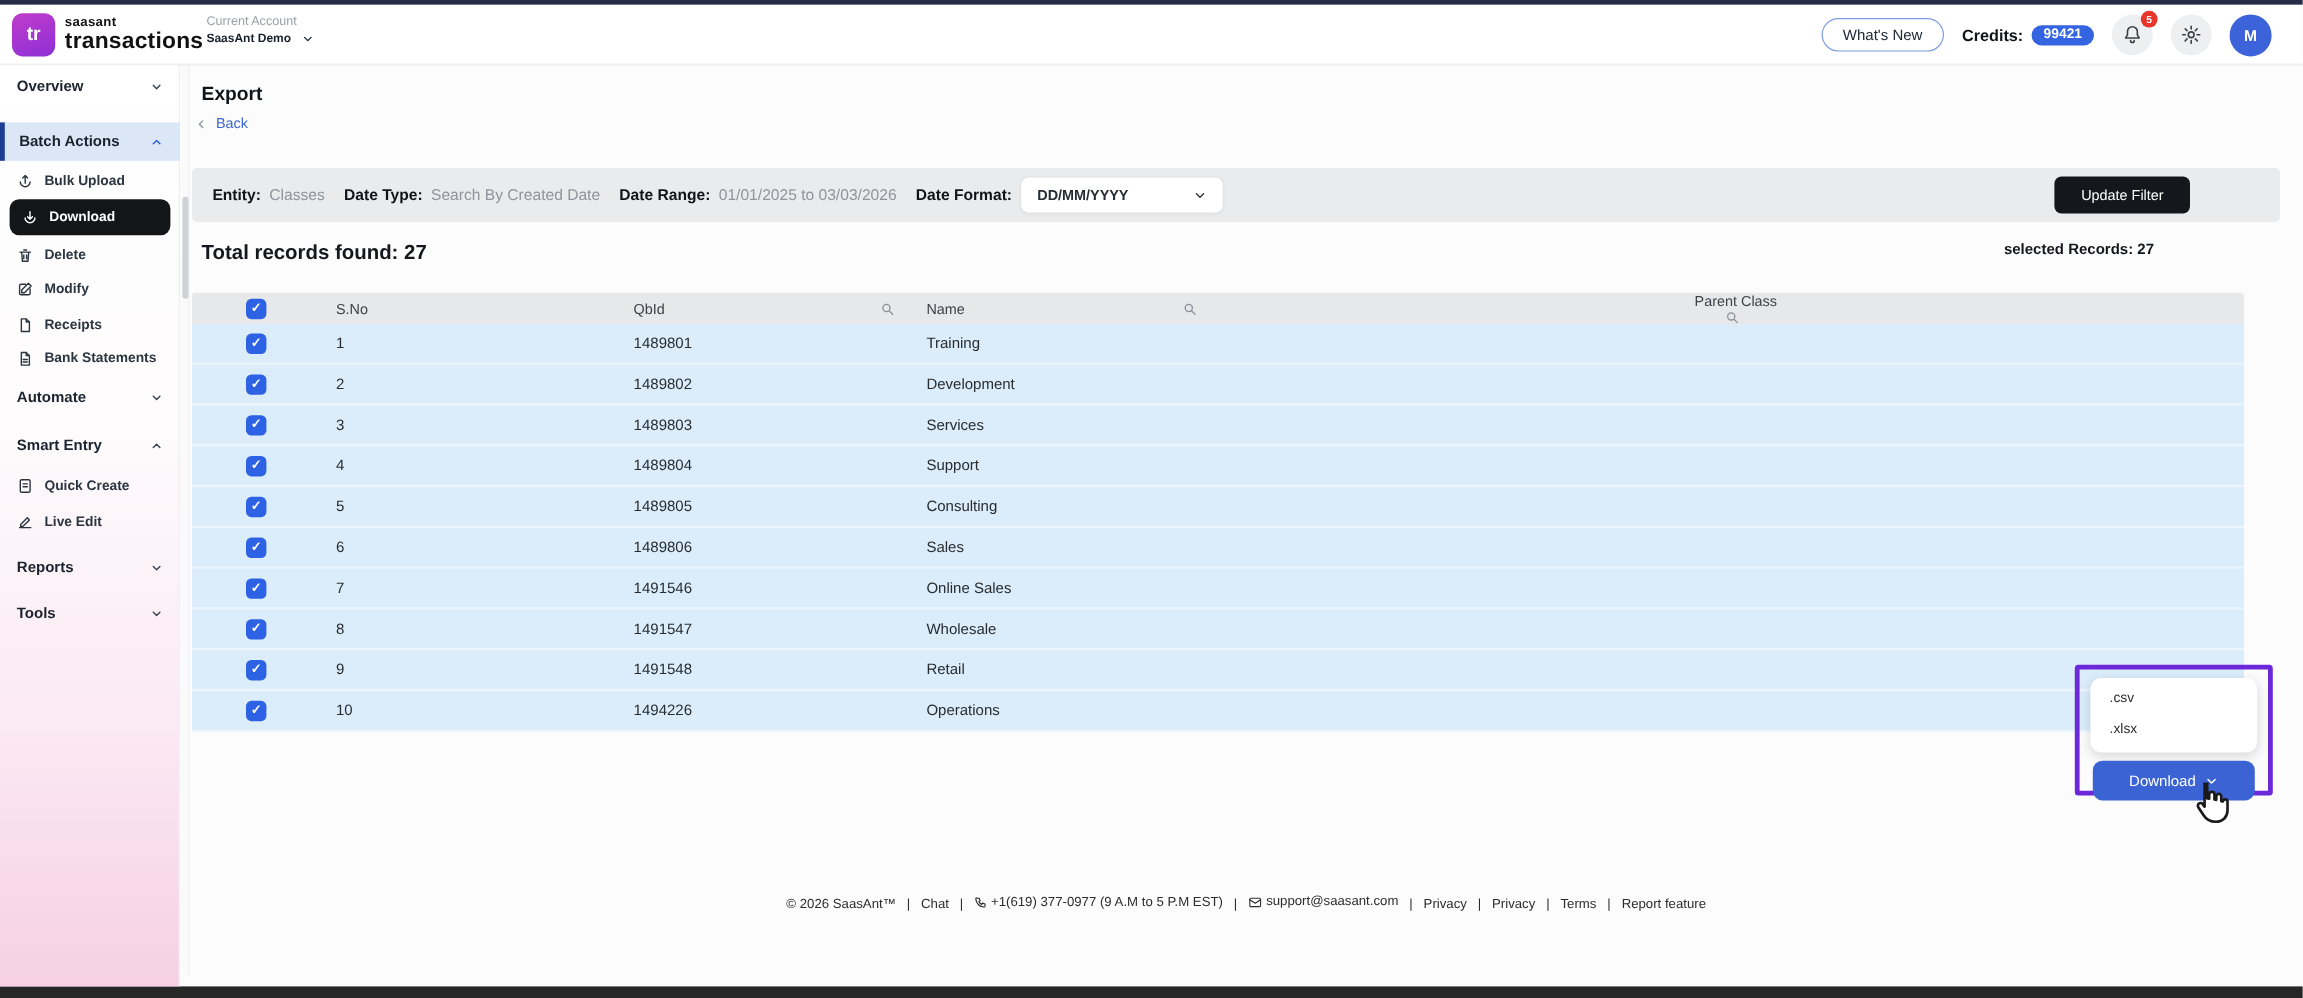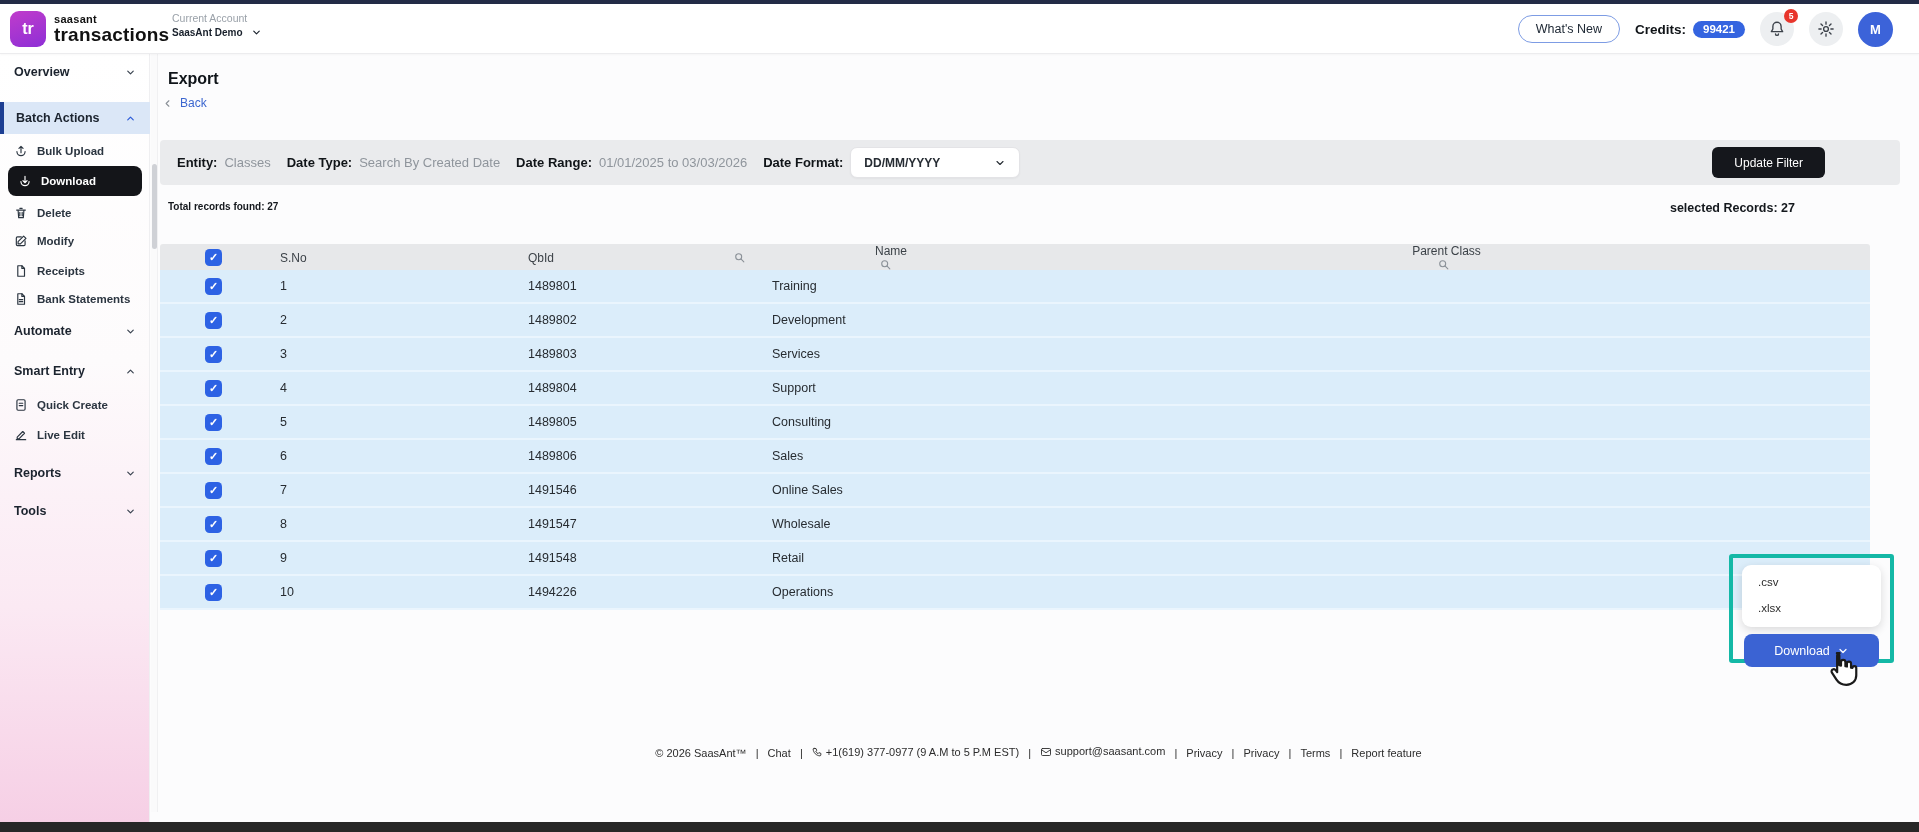--- a/index.html
+++ b/index.html
@@ -50,40 +50,40 @@
 
   
   .filter-bar { position:absolute; left:160px; top:140px; width:1740px; height:45px; background:#eaebed; border-radius:4px; display:flex; align-items:center; padding-left:17px; }
   .f-group { display:flex; align-items:center; margin-right:16px; }
   .f-lbl { font-size:13px; font-weight:700; color:#101418; margin-right:7px; }
   .f-val { font-size:13px; color:#8f959c; }
   .f-select { width:170px; height:31px; background:#fff; border:1px solid #e3e3e6; border-radius:7px; display:flex; align-items:center; justify-content:space-between; padding:0 13px; font-size:12px; font-weight:600; color:#262c33; cursor:pointer; box-shadow:0 1px 2px rgba(0,0,0,.04); }
   .update-filter { position:absolute; right:75px; top:7px; height:31px; padding:0 22px; background:#15171c; color:#fff; border:none; border-radius:6px; font-size:12px; font-family:"Liberation Sans",sans-serif; cursor:pointer; }
 
   
-  .total-found { position:absolute; left:168px; top:201px; font-size:10px; font-weight:700; color:#14181d; }
+  .total-found { position:absolute; left:168px; top:201px; font-size:17px; font-weight:700; color:#14181d; }
   .selected-recs { position:absolute; right:124px; top:201px; font-size:12.5px; font-weight:600; color:#14181d; }
 
   
   .table { position:absolute; left:160px; top:244px; width:1710px; }
   .t-head, .t-row { display:grid; grid-template-columns:90px 270px 240px 250px 1fr; align-items:center; }
   .t-head { height:26px; background:#e7e8ea; border-radius:3px 3px 0 0; font-size:12px; color:#3c4248; }
   .t-row { height:34px; background:#dbedfa; border-bottom:2px solid #eaf5fd; font-size:12.5px; color:#272c31; }
   .c2 { padding-left:30px; }
   .c3 { padding-left:8px; }
-  .c4 { padding-left:12px;flex-direction:column; }
+  .c4 { padding-left:12px; }
   .c5 { padding-left:13px;flex-direction:column; }
   .hcell { display:flex; align-items:center; justify-content:space-between; }
   .hcell .search { color:#8a9097; }
   .mr14 { margin-right:14px; } .mr12 { margin-right:12px; } .mr6 { margin-right:6px; }
   .cb { width:17px; height:17px; margin-left:45px; border-radius:4.5px; background:#2d62e4; display:flex; align-items:center; justify-content:center; cursor:pointer; }
   .cb .ck { color:#fff; font-size:11px; font-weight:700; line-height:1; }
 
   
-  .dl-box { position:absolute; left:1729px; top:554px; width:165px; height:109px; border:4px solid #14b8a6; border-radius:3px; z-index:6; }
+  .dl-box { position:absolute; left:1729px; top:554px; width:165px; height:109px; border:4px solid #6d28d9; border-radius:3px; z-index:6; }
   .dl-menu { position:absolute; left:9px; top:7px; width:139px; height:62px; background:#fff; border-radius:9px; box-shadow:0 3px 10px rgba(0,0,0,.14); overflow:hidden; }
   .dl-opt { height:26px; display:flex; align-items:center; padding-left:16px; font-size:11.5px; color:#2c2c2c; cursor:pointer; }
   .dl-opt:first-child { margin-top:4px; }
   .dl-btn { position:absolute; left:11px; top:76px; width:135px; height:33px; background:#3b63d3; border:none; border-radius:8px; color:#fff; font-size:12.5px; font-family:"Liberation Sans",sans-serif; display:flex; align-items:center; justify-content:center; gap:7px; cursor:pointer; }
   .hand-cursor { position:absolute; left:86px; top:88px; }
 
   
   .footer { position:absolute; left:158px; right:0; top:745px; text-align:center; font-size:11px; color:#2c2c2c; }
   .footer .seg { display:inline-flex; align-items:center; gap:3px; margin:0 4px; }
   .footer .sep { color:#2c2c2c; margin:0 2px; }

